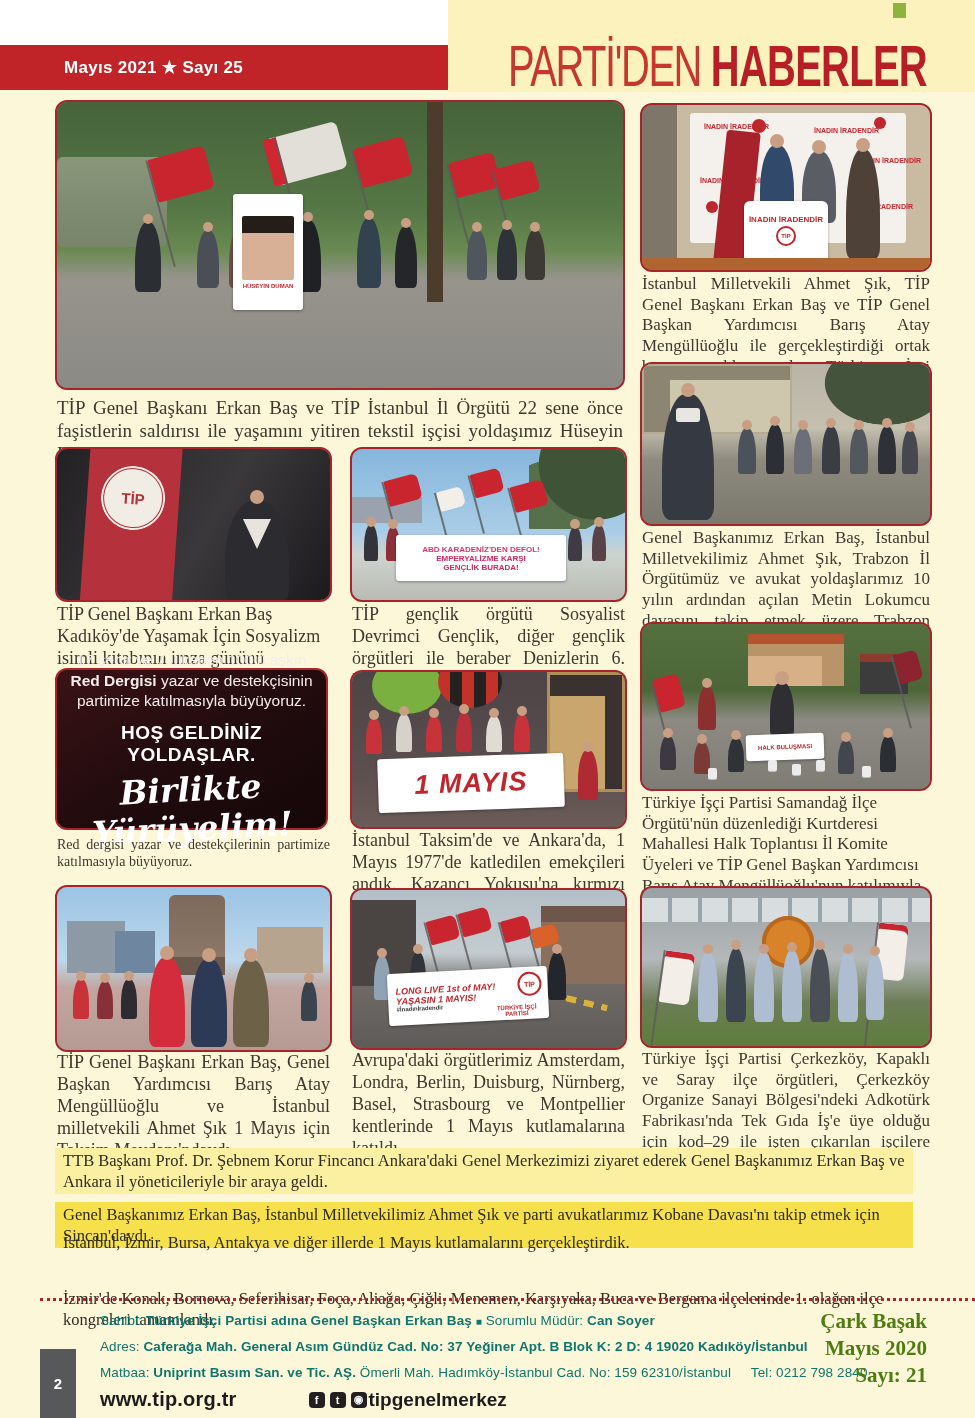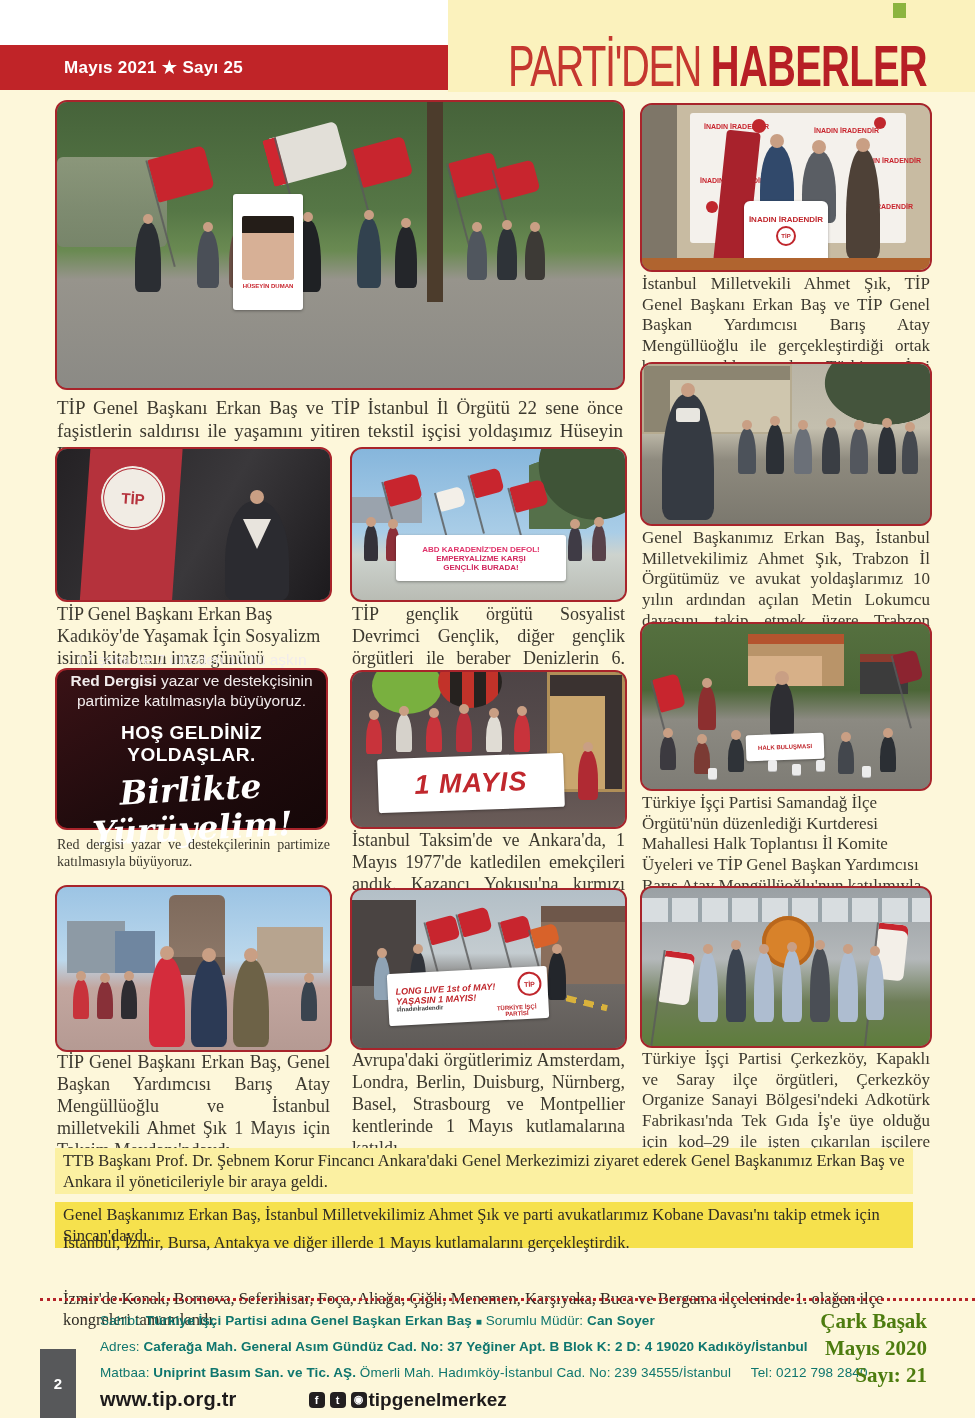--- a/index.html
+++ b/index.html
@@ -281,21 +281,21 @@
   <span>Sorumlu Müdür:</span>
   <b>Can Soyer</b>
 </div>
 <div class="f-line" style="top:1339px;">
   <span>Adres:</span>
   <b>Caferağa Mah. General Asım Gündüz Cad. No: 37 Yeğiner Apt. B Blok K: 2 D: 4 19020 Kadıköy/İstanbul</b>
 </div>
 <div class="f-line" style="top:1365px;">
   <span>Matbaa:</span>
   <b>Uniprint Basım San. ve Tic. AŞ.</b>
-  <span>Ömerli Mah. Hadımköy-İstanbul Cad. No: 239 34555/İstanbul</span>
+  <span>Ömerli Mah. Hadımköy-İstanbul Cad. No: 159 62310/İstanbul</span>
   <span style="margin-left:16px;">Tel: 0212 798 2840</span>
 </div>
 
 <div class="webrow">
   <span class="web">www.tip.org.tr</span>
   <span class="soc">
     <i>f</i>
     <i>t</i>
     <i>◉</i>
   </span>

